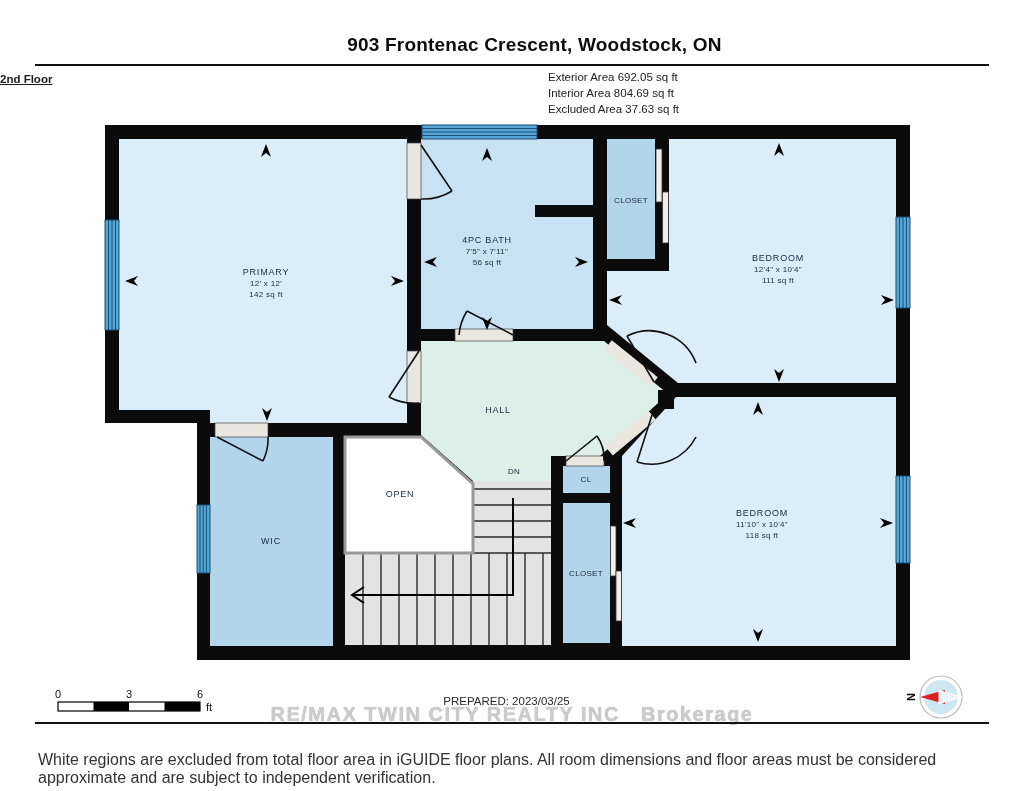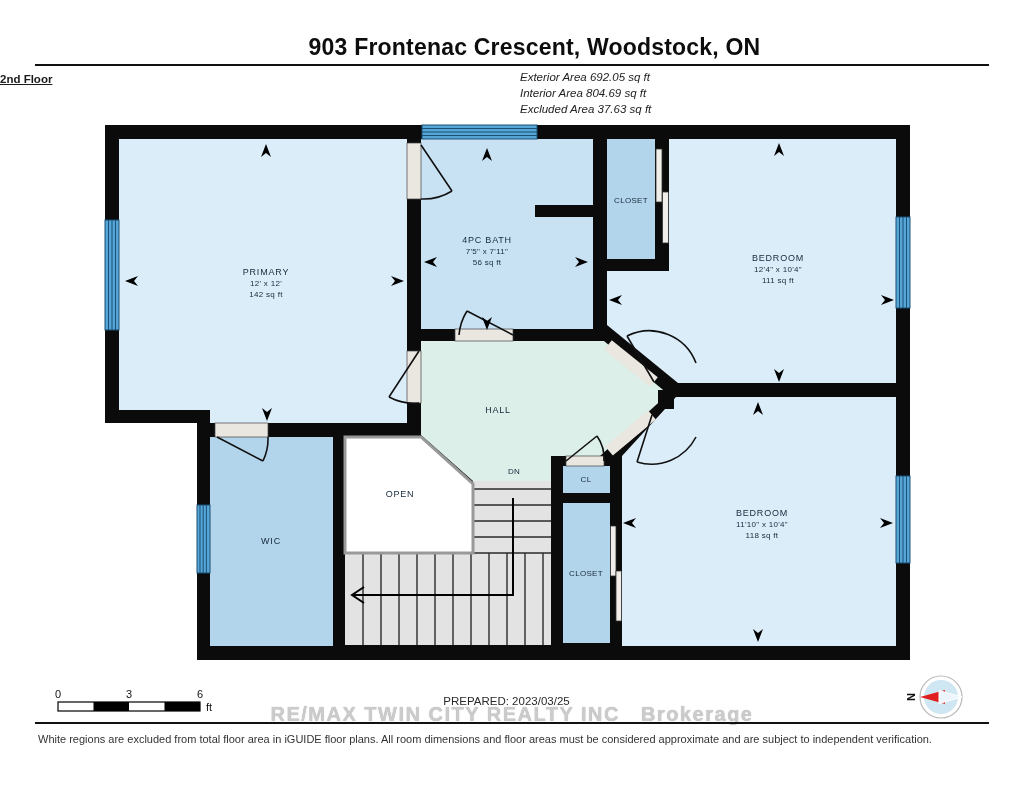--- a/index.html
+++ b/index.html
@@ -1,29 +1,29 @@
 <!DOCTYPE html>
 <html><head>
 <meta charset="utf-8">
 <style>
   html,body{margin:0;padding:0;background:#fff;}
   #page{position:relative;width:1024px;height:791px;background:#ffffff;overflow:hidden;
         font-family:"Liberation Sans",sans-serif;color:#111;}
   .abs{position:absolute;}
-  #title{top:34px;left:9px;right:0;text-align:center;font-size:23px;font-weight:bold;color:#0d0d0d;letter-spacing:.2px;margin-left:36px;}
+  #title{top:34px;left:9px;right:0;text-align:center;font-size:19px;font-weight:bold;color:#0d0d0d;letter-spacing:.2px;margin-left:36px;}
   .rule{height:2px;background:#111;left:35px;width:954px;}
   #rule-top{top:64px;}
   #rule-bottom{top:722px;z-index:3;}
   #floorinfo{top:70px;left:0;width:1024px;height:50px;font-size:11.5px;}
   #floor-label{position:absolute;left:0;top:3px;width:510px;text-align:left;font-weight:bold;color:#1a1a1a;text-decoration:underline;}
-  .area-line{position:absolute;left:520px;color:#222;font-style:italic;}
+  .area-line{position:absolute;left:548px;color:#222;}
   #prepared{top:695px;left:0;right:11px;text-align:center;font-size:11.5px;color:#2a2a2a;z-index:4;}
   #watermark{top:703px;left:0;right:0;text-align:center;font-size:20px;font-weight:bold;
              letter-spacing:1.5px;color:#cbcbcb;text-shadow:0 0 1px #a8a8a8;z-index:2;white-space:pre;}
-  #disclaimer{top:733px;left:38px;width:960px;font-size:11px;color:#333;z-index:4;}
+  #disclaimer{top:751px;left:38px;width:960px;font-size:16px;color:#333;z-index:4;}
   svg text{font-family:"Liberation Sans",sans-serif;}
   .room-name{font-size:9px;letter-spacing:.8px;fill:#16293a;}
   .room-dim{font-size:8px;letter-spacing:.3px;fill:#16293a;}
   .scale-num{font-size:11px;fill:#111;}
 </style>
 </head>
 <body>
 
 <div id="page">
 

